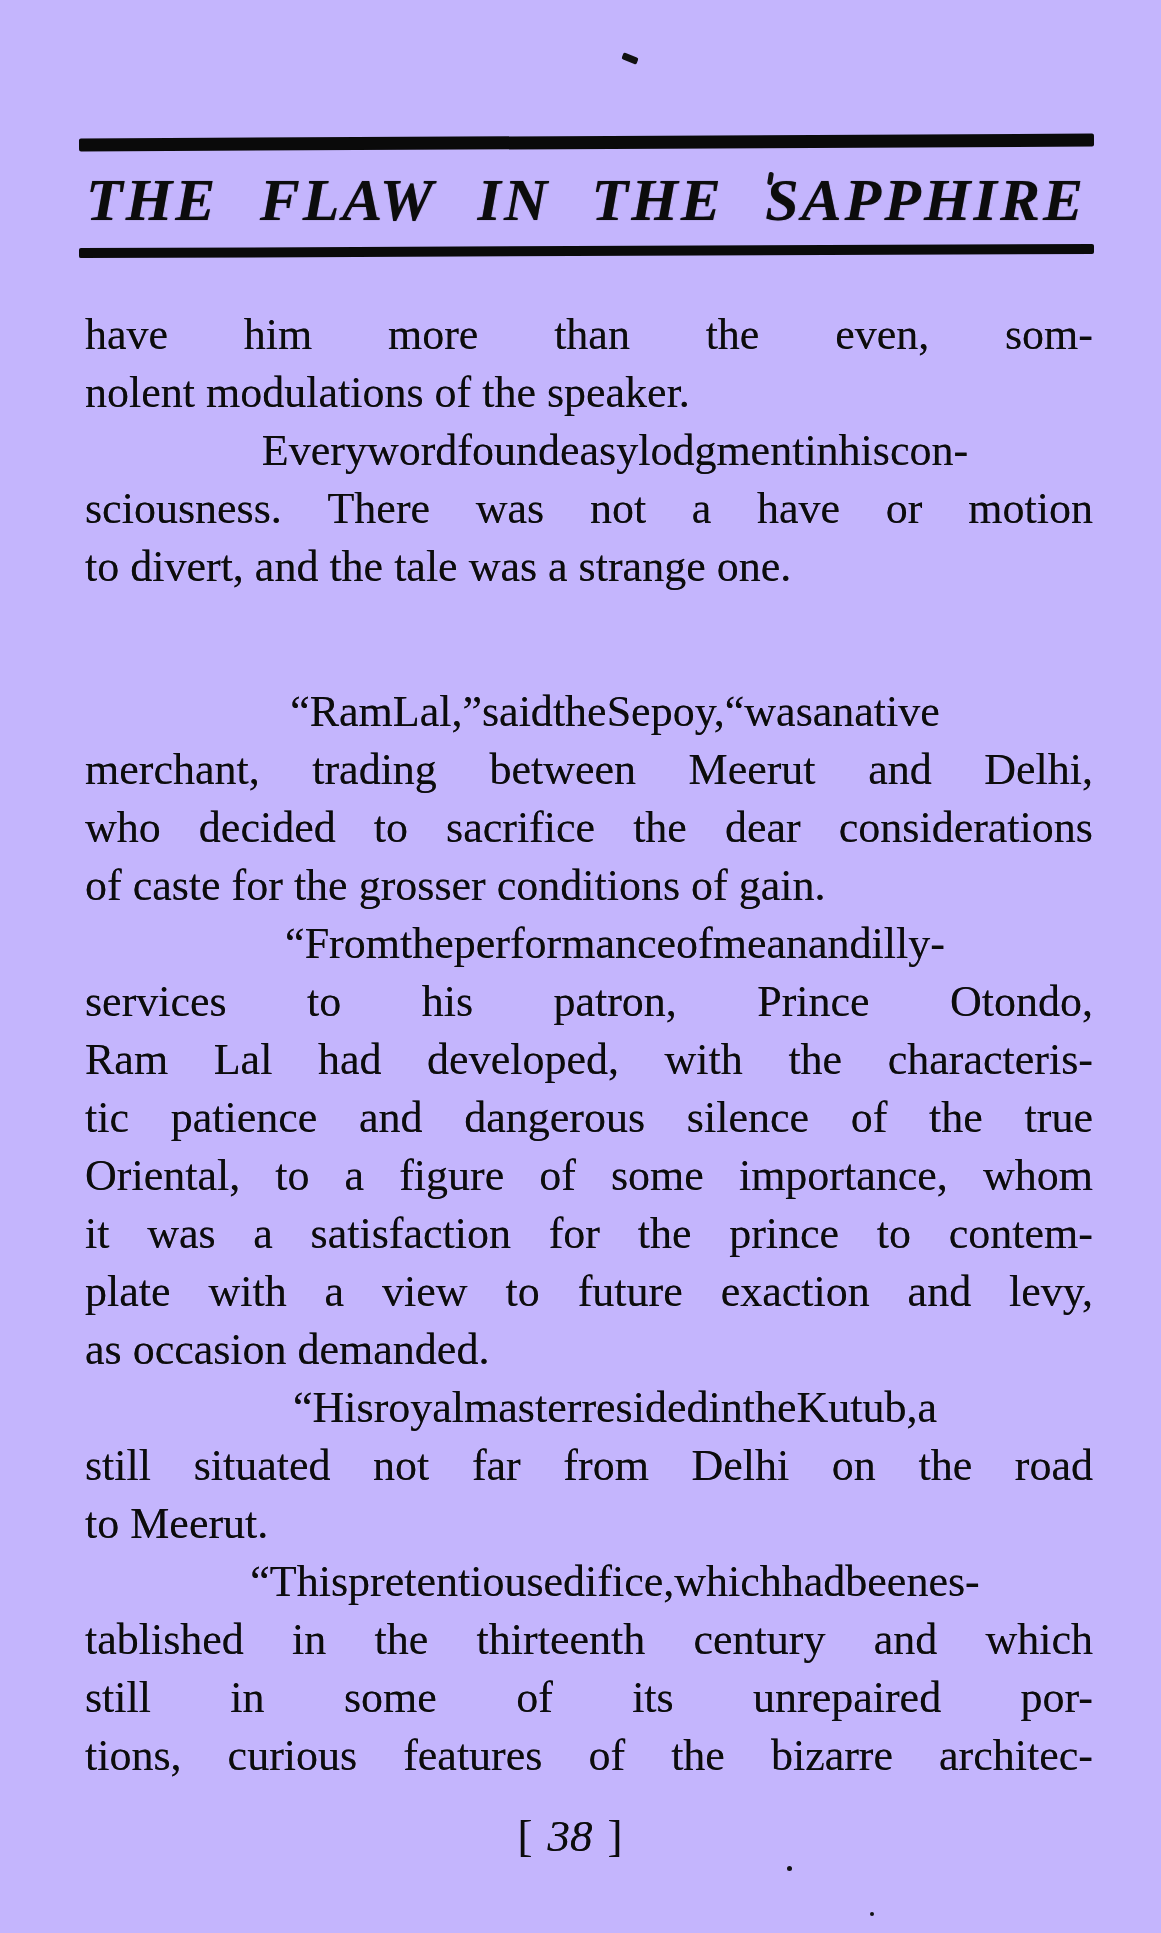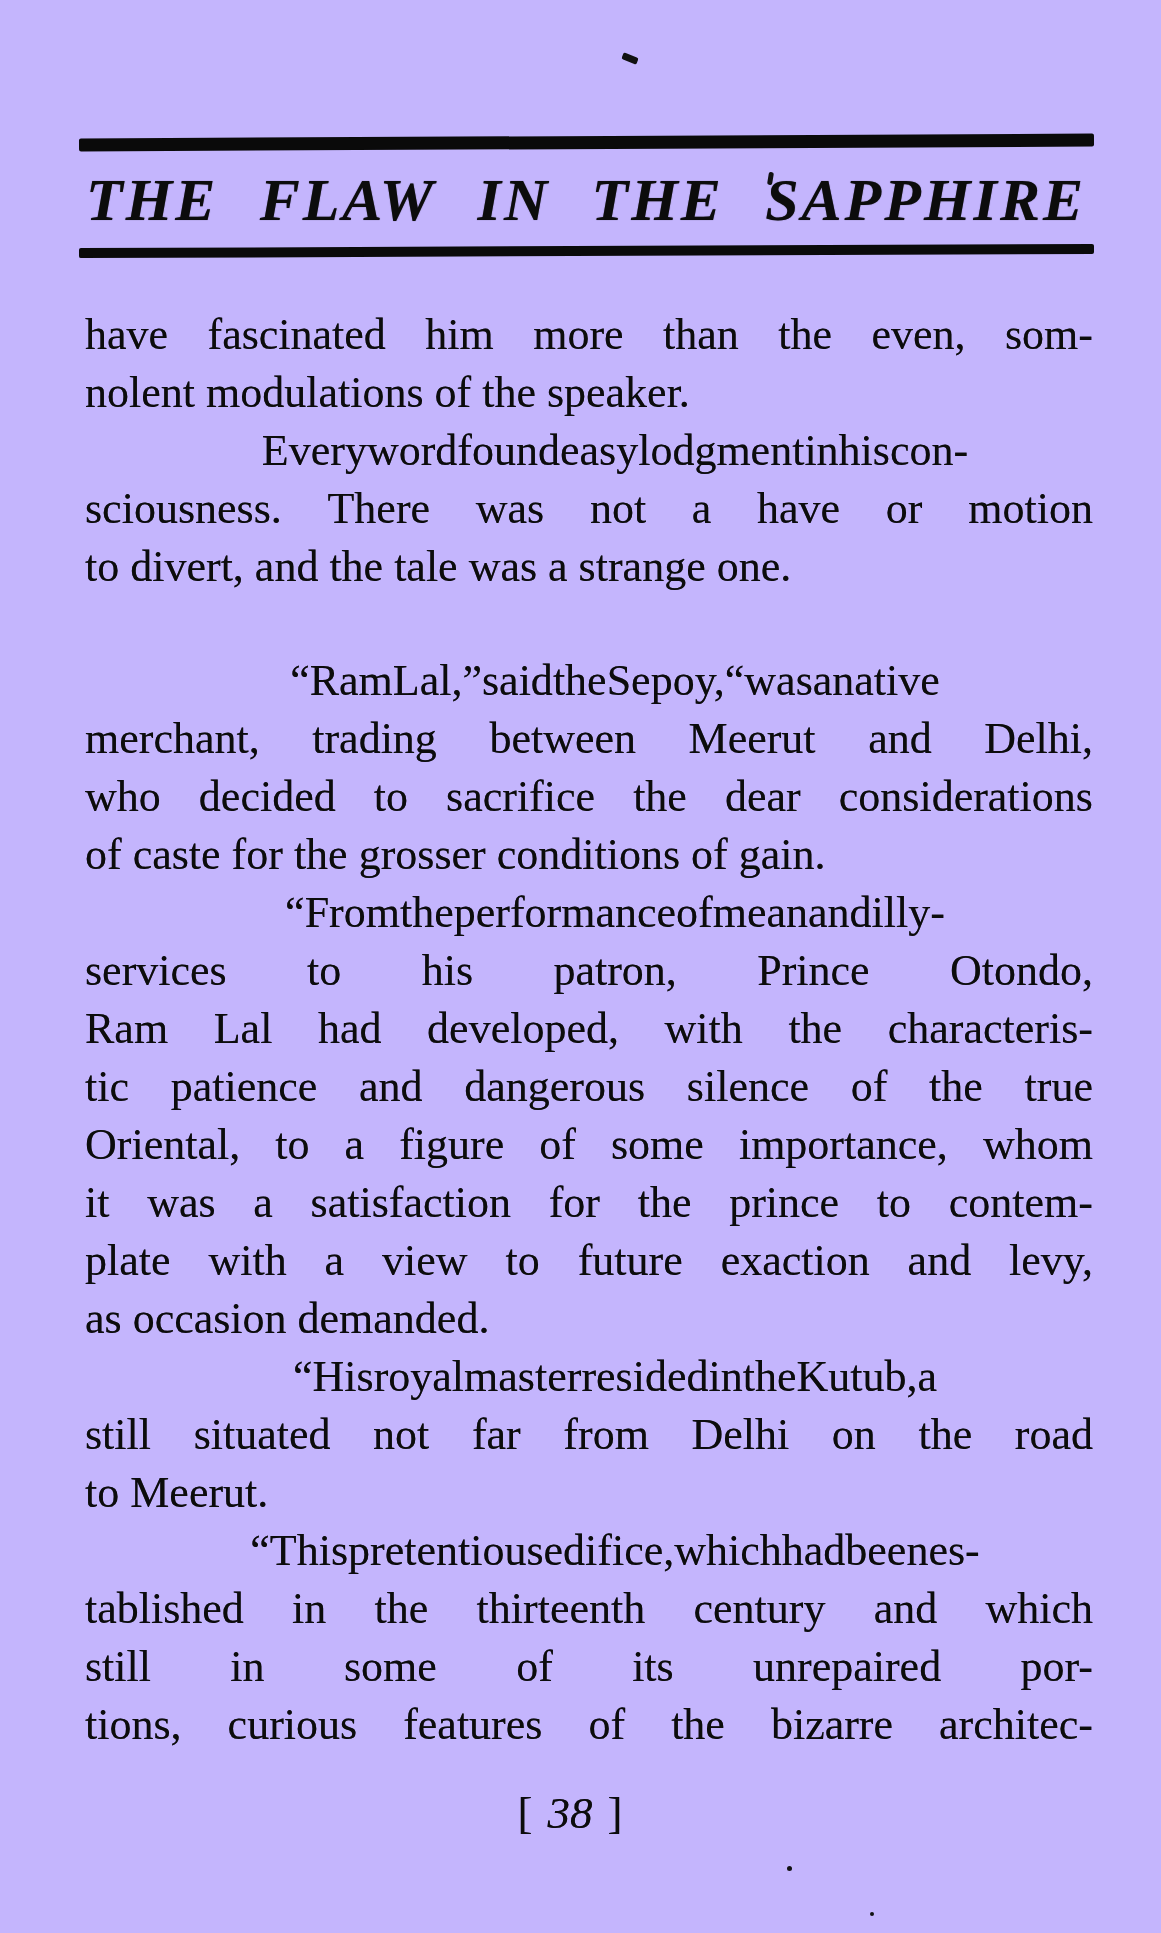--- a/index.html
+++ b/index.html
@@ -28,28 +28,28 @@
     white-space: nowrap;
   }
 
   
   .body-block {
     position: absolute; left: 85px; top: 306px; width: 1008px;
     font-size: 44px; line-height: 58px;
     text-shadow: 0 0 0.6px rgba(10,10,10,0.6);
   }
   .para { }
-  .para.gap { margin-top: 56px; }
+  .para.gap { margin-top: 87px; }
   .line { height: 58px; overflow: visible; white-space: nowrap; }
   .line.justify { display: flex; justify-content: space-between; }
   .line.indent { padding-left: 52px; justify-content: center; }
 
   
   .pageno {
-    margin-top: 30px; text-align: center;
+    margin-top: 22px; text-align: center;
     font-size: 45px; line-height: 58px;
     transform: translateX(-19px);
   }
   .pageno .num { font-style: italic; margin: 0 15px; }
 
   
   .speck { position: absolute; background: #111; }
   .top-speck  { left: 622px; top: 55px;  width: 16px; height: 7px; border-radius: 2px; transform: rotate(22deg); }
   .title-tick { left: 768px; top: 172px; width: 5px;  height: 13px; border-radius: 2px; transform: rotate(9deg); }
   .dot-1 { left: 787px; top: 1866px; width: 5px; height: 5px; border-radius: 50%; }
@@ -73,21 +73,20 @@
     </div>
   <div class="speck title-tick"></div>
 
   <div class="rule rule-bottom"></div>
 
   <div class="body-block">
     <div>
         <div class="para">
           <div class="line justify">
             <span>have</span>
-            <span>fascinated</span>
             <span>him</span>
             <span>more</span>
             <span>than</span>
             <span>the</span>
             <span>even,</span>
             <span>som-</span>
           </div>
           <div class="line">nolent modulations of the speaker.</div>
         </div>
         <div class="para">

